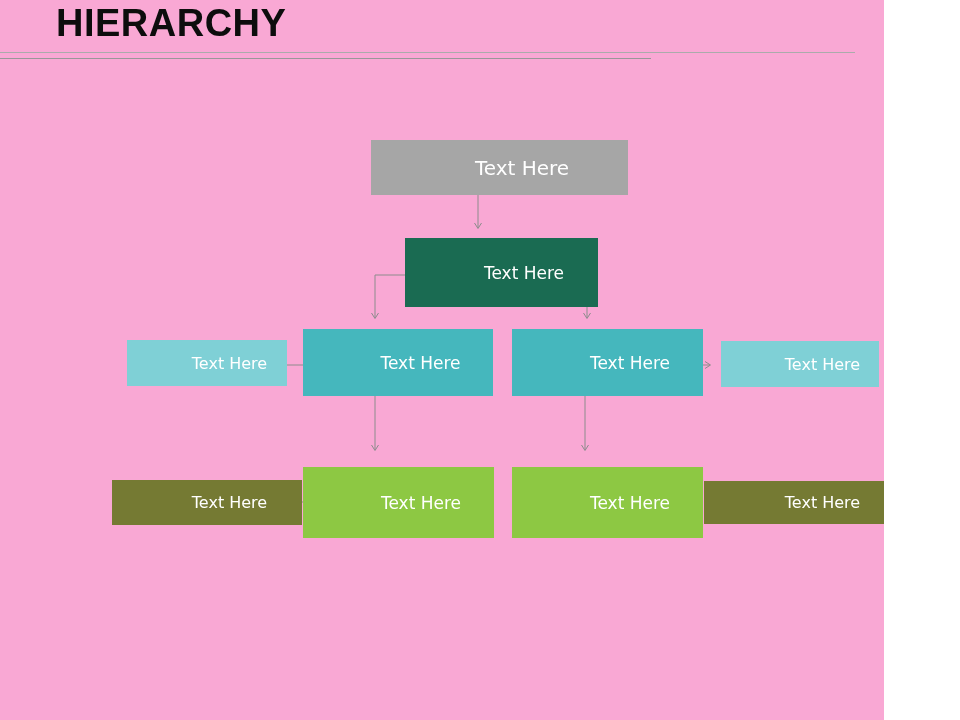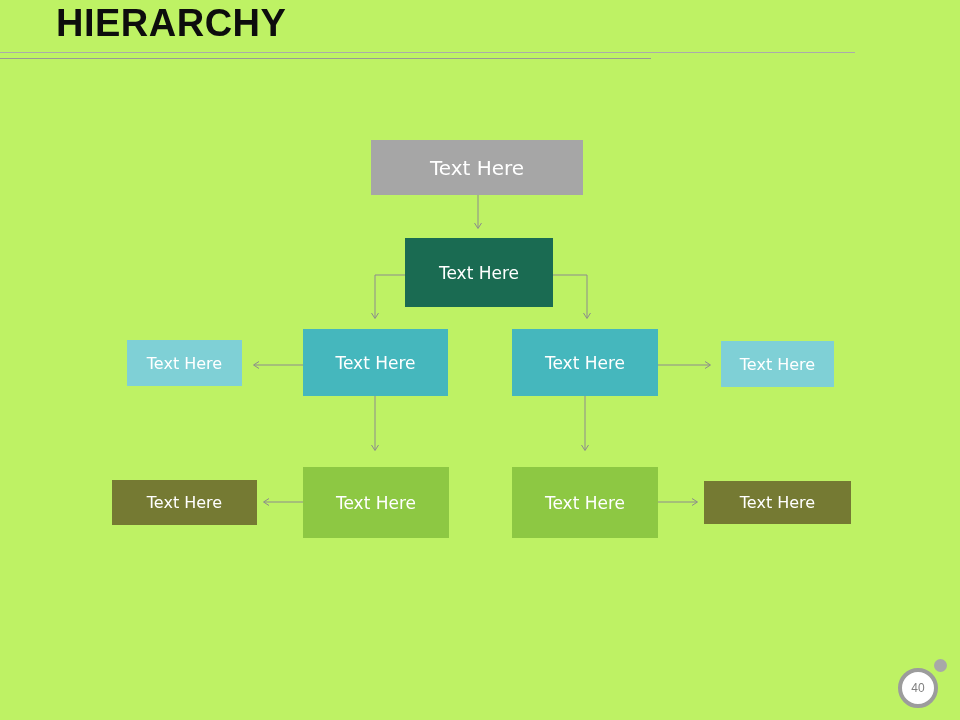--- a/index.html
+++ b/index.html
@@ -1,20 +1,20 @@
 <!DOCTYPE html>
 <html style="--root-gray: #a6a6a6; --dark-green: #1a6b52; --teal: #45b7bd; --light-teal: #7fd0d6; --lime-green: #8dc843; --olive: #757a33; --connector: #8c8c8c; --box-text: #ffffff; --title-text: #0d0d0d; --rule-light: #ababab; --rule-dark: #989898; --footer-bold-color: #3f3f3f; --footer-regular-color: #595959; --badge-ring: #9c9c9c; --badge-dot: #a8a8a8; --badge-text: #7f7f7f;"><head>
 <meta charset="utf-8">
 <style>
   html, body { margin: 0; padding: 0; background: #ffffff; }
   .slide {
     position: relative;
-    width: 960px;
+    width: 884px;
     height: 720px;
-    background: #bef264;
+    background: #f9a8d4;
     overflow: hidden;
     font-family: "Liberation Sans", sans-serif;
   }
 
   
   .title {
     position: absolute;
     left: 56px;
     top: 2px;
     font-size: 38px;
@@ -38,20 +38,21 @@
 
   
   .node {
     position: absolute;
     display: flex;
     align-items: center;
     justify-content: center;
     color: var(--box-text, #ffffff);
     font-family: "DejaVu Sans", "Liberation Sans", sans-serif;
     text-align: center;
+    padding-left: 45px;
   }
   .node-root       { left: 371px; top: 140px; width: 212px; height: 55px; background: var(--root-gray);   font-size: 20px; }
   .node-level2     { left: 405px; top: 238px; width: 148px; height: 69px; background: var(--dark-green);  font-size: 17px; }
   .node-l3-left    { left: 303px; top: 329px; width: 145px; height: 67px; background: var(--teal);        font-size: 17px; }
   .node-l3-right   { left: 512px; top: 329px; width: 146px; height: 67px; background: var(--teal);        font-size: 17px; }
   .node-l3-fleft   { left: 127px; top: 340px; width: 115px; height: 46px; background: var(--light-teal);  font-size: 16px; }
   .node-l3-fright  { left: 721px; top: 341px; width: 113px; height: 46px; background: var(--light-teal);  font-size: 16px; }
   .node-l4-left    { left: 303px; top: 467px; width: 146px; height: 71px; background: var(--lime-green);  font-size: 17px; }
   .node-l4-right   { left: 512px; top: 467px; width: 146px; height: 71px; background: var(--lime-green);  font-size: 17px; }
   .node-l4-fleft   { left: 112px; top: 480px; width: 145px; height: 45px; background: var(--olive);       font-size: 16px; }

